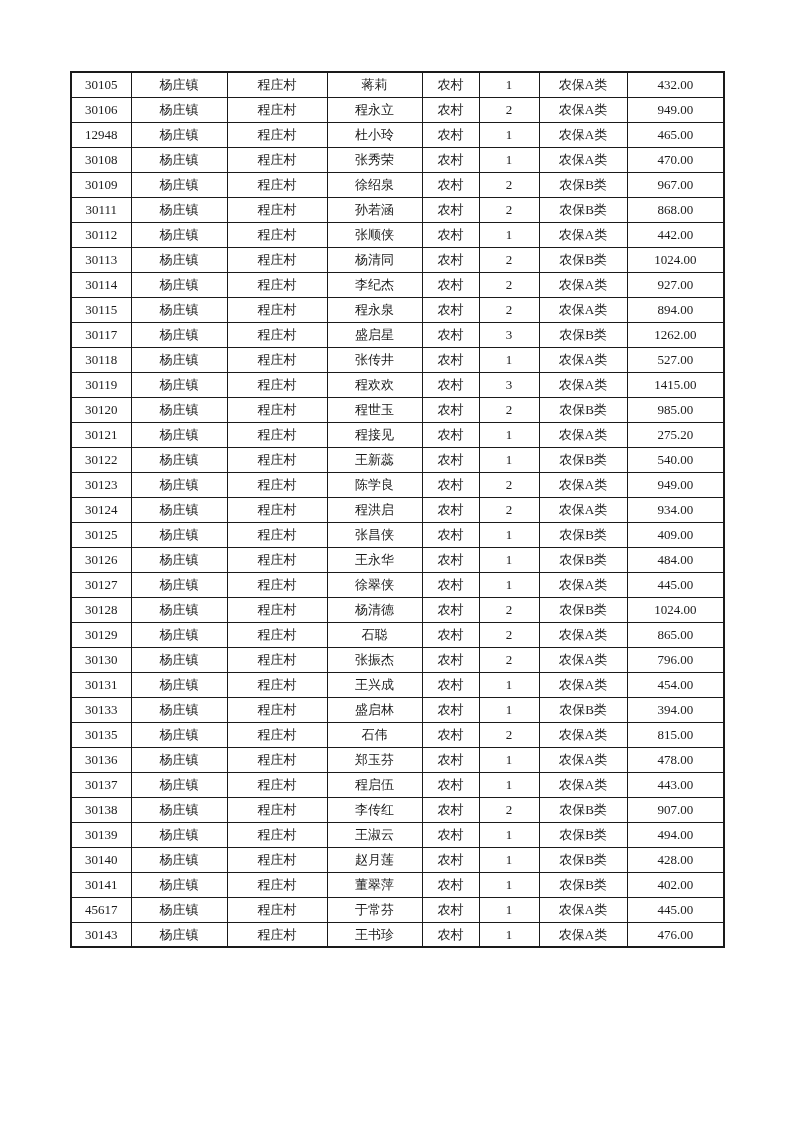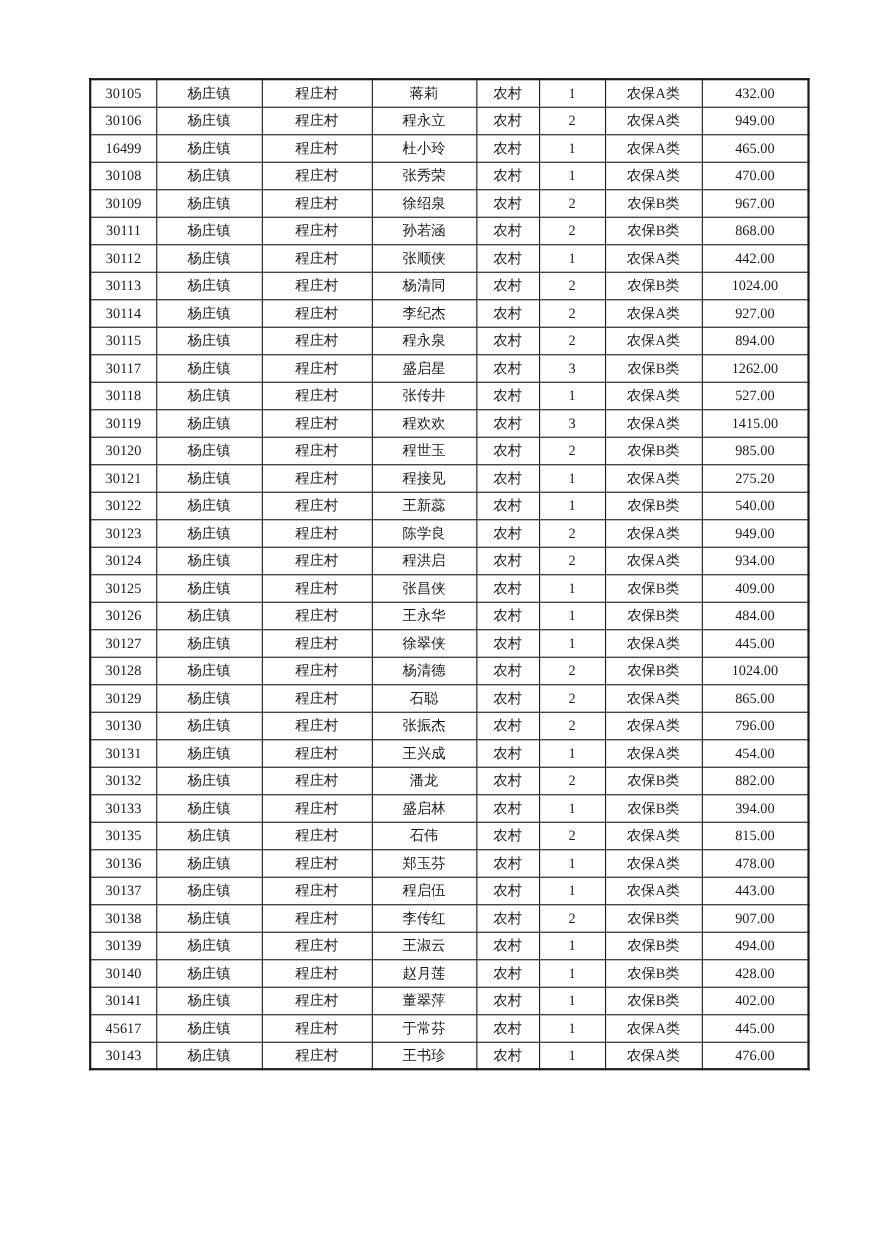--- a/index.html
+++ b/index.html
@@ -9,21 +9,21 @@
     font-family: "Liberation Serif", "DejaVu Serif", serif;
   }
   .page {
     position: relative;
     width: 793px; height: 1122px;
     background: #ffffff;
     overflow: hidden;
   }
   table.data-table {
     position: absolute;
-    left: 81px; top: 71px;
+    left: 70px; top: 71px;
     width: 653px;
     border-collapse: collapse;
     table-layout: fixed;
     border: 2px solid #1a1a1a;
   }
   table.data-table td {
     border: 1px solid #1a1a1a;
     height: 25px;
     text-align: center;
     vertical-align: middle;
@@ -65,21 +65,21 @@
           <td>30106</td>
           <td>杨庄镇</td>
           <td>程庄村</td>
           <td>程永立</td>
           <td>农村</td>
           <td>2</td>
           <td>农保A类</td>
           <td>949.00</td>
         </tr>
         <tr>
-          <td>16499</td>
+          <td>12948</td>
           <td>杨庄镇</td>
           <td>程庄村</td>
           <td>杜小玲</td>
           <td>农村</td>
           <td>1</td>
           <td>农保A类</td>
           <td>465.00</td>
         </tr>
         <tr>
           <td>30108</td>
@@ -293,30 +293,20 @@
         </tr>
         <tr>
           <td>30131</td>
           <td>杨庄镇</td>
           <td>程庄村</td>
           <td>王兴成</td>
           <td>农村</td>
           <td>1</td>
           <td>农保A类</td>
           <td>454.00</td>
-        </tr>
-        <tr>
-          <td>30132</td>
-          <td>杨庄镇</td>
-          <td>程庄村</td>
-          <td>潘龙</td>
-          <td>农村</td>
-          <td>2</td>
-          <td>农保B类</td>
-          <td>882.00</td>
         </tr>
         <tr>
           <td>30133</td>
           <td>杨庄镇</td>
           <td>程庄村</td>
           <td>盛启林</td>
           <td>农村</td>
           <td>1</td>
           <td>农保B类</td>
           <td>394.00</td>

